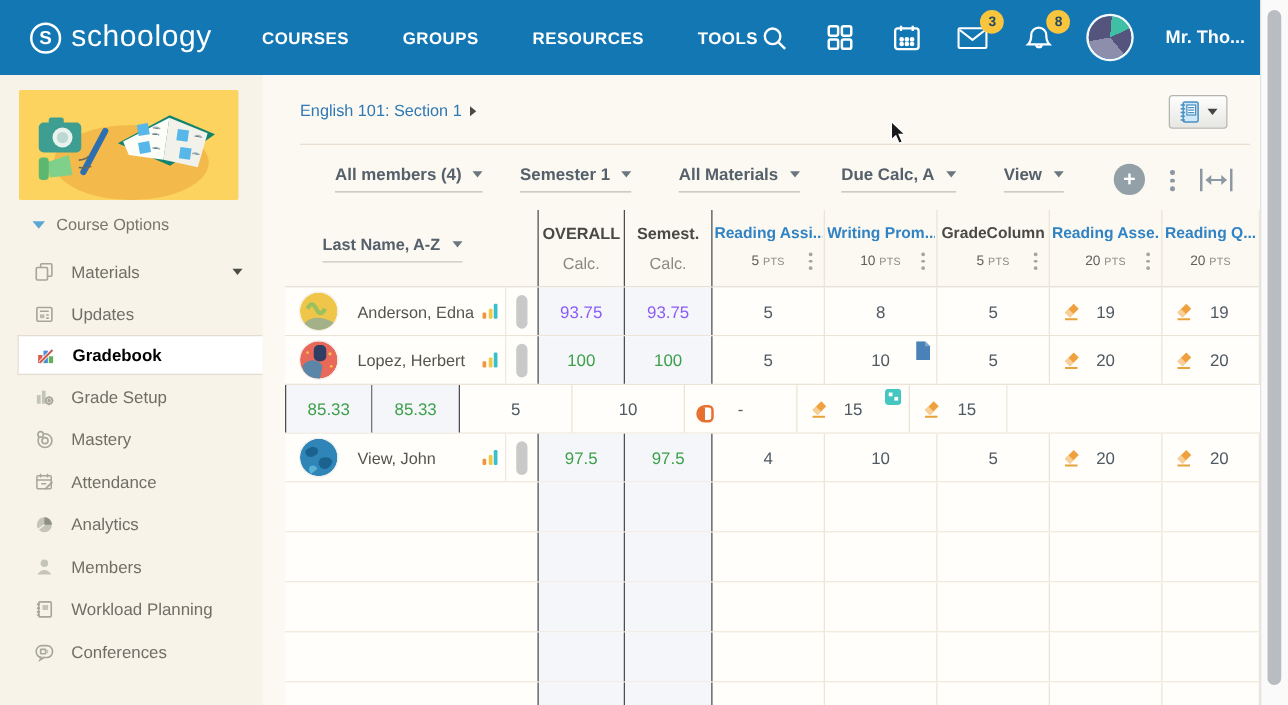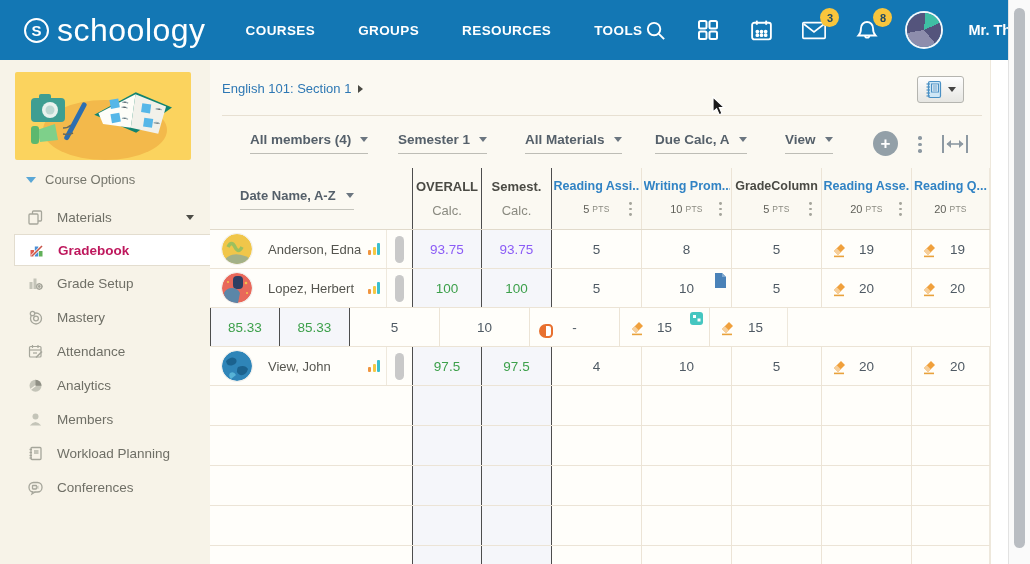--- a/index.html
+++ b/index.html
@@ -7,21 +7,21 @@
   body { font-family:"Liberation Sans","DejaVu Sans",sans-serif; background:#fbf9f2; }
   .app { position:relative; width:1030px; height:564px; overflow:hidden; }
 
   
   .navbar { position:absolute; left:0; top:0; width:1008px; height:60px; background:#1377b4;
             display:flex; align-items:center; color:#fff; }
   .brand { display:flex; align-items:center; margin-left:24px; }
   .brand-ring { width:25px; height:25px; border:2.5px solid #fff; border-radius:50%;
                 display:flex; align-items:center; justify-content:center;
                 font-size:15px; font-weight:bold; }
-  .brand-text { font-size:32px; letter-spacing:.5px; margin-left:8px; font-weight:400; }
+  .brand-text { font-size:24px; letter-spacing:.5px; margin-left:8px; font-weight:400; }
   .nav-links { display:flex; margin-left:40px; gap:43px;justify-content:flex-end; }
   .nav-link { font-size:13.5px; font-weight:bold; letter-spacing:.4px; cursor:pointer; }
   .nav-right { display:flex; align-items:center; margin-left:auto; margin-right:14px; gap:27px; }
   .nav-ic { position:relative; width:26px; height:26px; display:flex; align-items:center; justify-content:center; cursor:pointer; }
   .badge { position:absolute; top:-9px; right:-12px; width:19px; height:19px; border-radius:50%;
            background:#f8c53c; color:#234a63; font-size:11px; font-weight:bold;
            display:flex; align-items:center; justify-content:center; }
   .nav-avatar { width:34px; height:34px; border-radius:50%;
                 background:conic-gradient(from 140deg,#8d8dac 0 120deg,#54547c 120deg 225deg,#3fbfa4 225deg 285deg,#54547c 285deg 360deg);
                 box-shadow:0 0 0 2px rgba(255,255,255,.95); cursor:pointer; }
@@ -35,26 +35,26 @@
   .sidebar { position:absolute; left:0; top:60px; width:210px; height:504px; background:#f7f3e8; }
   .course-card { position:absolute; left:15px; top:12px; width:176px; height:88px; border-radius:2px; overflow:hidden; cursor:pointer; }
   .course-options { position:absolute; left:26px; top:112px; display:flex; align-items:center; gap:9px;
                     font-size:13px; color:#76766c; cursor:pointer; }
   .co-caret { width:0; height:0; border-left:5px solid transparent; border-right:5px solid transparent; border-top:6px solid #5aa7d6; }
   .side-list { position:absolute; left:0; top:140px; width:210px; }
   .side-item { height:34px; display:flex; align-items:center; padding-left:26px; gap:13px;
                font-size:13.5px; color:#6f6f66; cursor:pointer; }
   .side-item .s-ic { width:18px; height:17px; flex:0 0 18px; display:flex; align-items:center; justify-content:center; }
   .side-item.active { background:#fff; margin-left:14px; padding-left:12px;
-                      border:1px solid #e3ddcf; border-right:none; color:#be185d; font-weight:bold; height:32px; }
+                      border:1px solid #e3ddcf; border-right:none; color:#000000; font-weight:bold; height:32px; }
   .mat-caret { margin-left:auto; margin-right:16px; width:0; height:0;
                border-left:4px solid transparent; border-right:4px solid transparent; border-top:5px solid #4c4c46; }
 
   
-  .main { position:absolute; left:210px; top:60px; width:798px; height:504px; background:#fbf9f2; }
+  .main { position:absolute; left:228px; top:60px; width:798px; height:504px; background:#fbf9f2; }
   .right-gutter { position:absolute; right:0; top:0; width:18px; height:504px; background:#fff; border-left:1px solid #eee8dc; }
   .breadcrumb { position:absolute; left:12px; top:21px; font-size:13px; color:#2e78b4; cursor:pointer; display:flex; align-items:center; gap:7px; }
   .bc-caret { width:0; height:0; border-top:4px solid transparent; border-bottom:4px solid transparent; border-left:5px solid #4a4a44; }
   .view-btn { position:absolute; right:44px; top:16px; width:47px; height:27px; border:1px solid #b5b5b0; border-radius:3px;
               background:linear-gradient(#fefefe,#e6e6e2); display:flex; align-items:center; justify-content:center; gap:6px; cursor:pointer; }
   .vb-caret { width:0; height:0; border-left:4px solid transparent; border-right:4px solid transparent; border-top:5px solid #444; }
   .head-divider { position:absolute; left:12px; right:26px; top:55px; border-top:1px solid #e7e0d2; }
 
   .filter-row { position:absolute; left:0; top:68px; width:798px; height:34px; }
   .filter { position:absolute; top:4px; display:flex; align-items:center; gap:9px; padding-bottom:6px;
@@ -221,20 +221,32 @@
       <div class="side-item">
         <span class="s-ic">
           <svg width="17" height="17" viewBox="0 0 17 17" fill="none" stroke="#a6a69b" stroke-width="1.3">
               <rect x="5.5" y="2" width="9" height="10" rx="1"></rect>
               <rect x="2" y="5" width="9" height="10" rx="1" fill="#f7f3e8"></rect>
             </svg>
         </span>
         <span>Materials</span>
         <span class="mat-caret"></span>
       </div>
+      <div class="side-item">
+        <span class="s-ic">
+          <svg width="17" height="17" viewBox="0 0 17 17" fill="none" stroke="#a6a69b" stroke-width="1.3">
+              <rect x="2.5" y="3" width="12" height="11" rx="1"></rect>
+              <line x1="5" y1="6" x2="12" y2="6"></line>
+              <rect x="5" y="8.5" width="3.5" height="3" fill="#b9b9ae" stroke="none"></rect>
+              <line x1="10" y1="9" x2="12" y2="9"></line>
+              <line x1="10" y1="11.5" x2="12" y2="11.5"></line>
+            </svg>
+        </span>
+        <span>Updates</span>
+      </div>
       <div class="side-item active">
         <span class="s-ic">
           <svg width="17" height="17" viewBox="0 0 17 17">
               <rect x="2.5" y="8" width="3.5" height="6.5" fill="#e05a4e"></rect>
               <rect x="6.8" y="4.5" width="3.5" height="10" fill="#4a8fd4"></rect>
               <rect x="11" y="9" width="3.5" height="5.5" fill="#62b15a"></rect>
               <line x1="4" y1="14" x2="14" y2="4" stroke="#fff" stroke-width="3"></line>
               <line x1="4" y1="14" x2="14" y2="4" stroke="#c8564a" stroke-width="1.6"></line>
             </svg>
         </span>
@@ -386,21 +398,21 @@
             <path d="M19 7 L23.5 11 L19 15 Z" stroke="none"></path>
           </svg>
       </div>
     </div>
 
     <div class="gtable">
 
       <div class="t-row t-head">
         <div class="c-name">
           <div class="h-name-inner">
-            <span>Date Name, A-Z</span>
+            <span>Last Name, A-Z</span>
             <span class="f-caret"></span>
           </div>
         </div>
         <div class="c-ov">
           <span class="h-title">OVERALL</span>
           <span class="h-sub">Calc.</span>
         </div>
         <div class="c-sem">
           <span class="h-title">Semest.</span>
           <span class="h-sub">Calc.</span>

